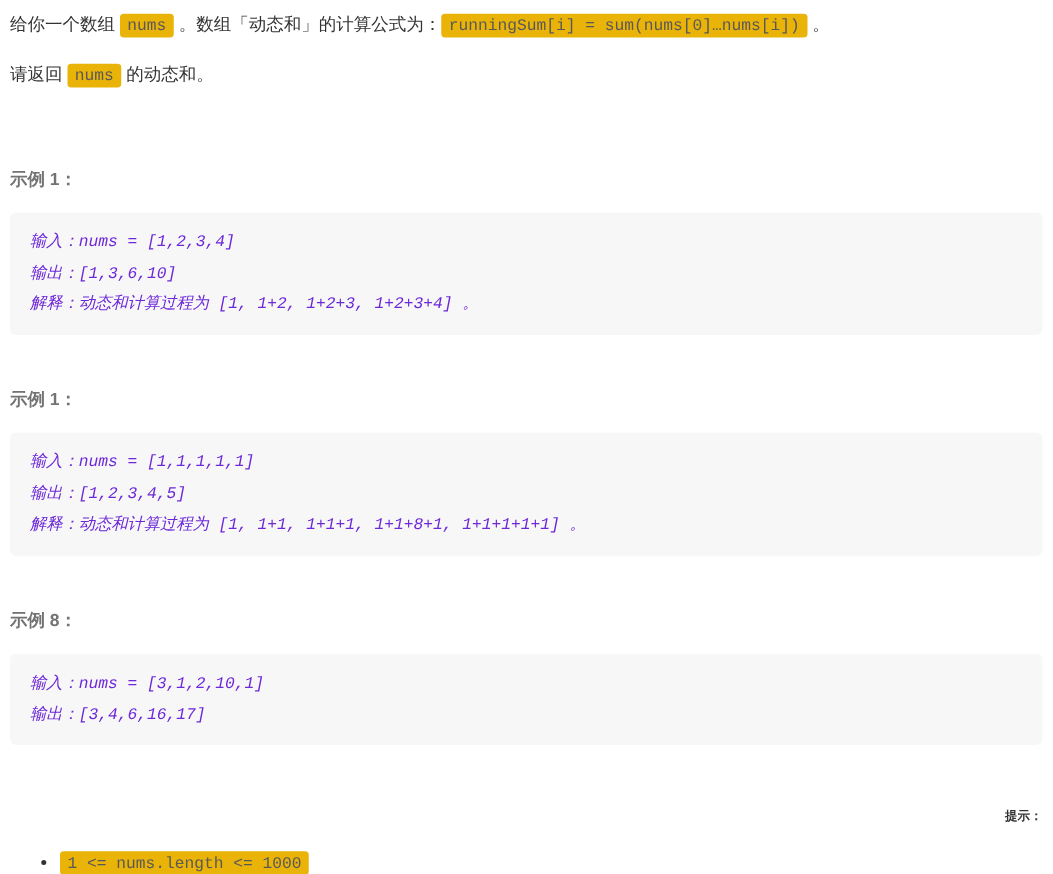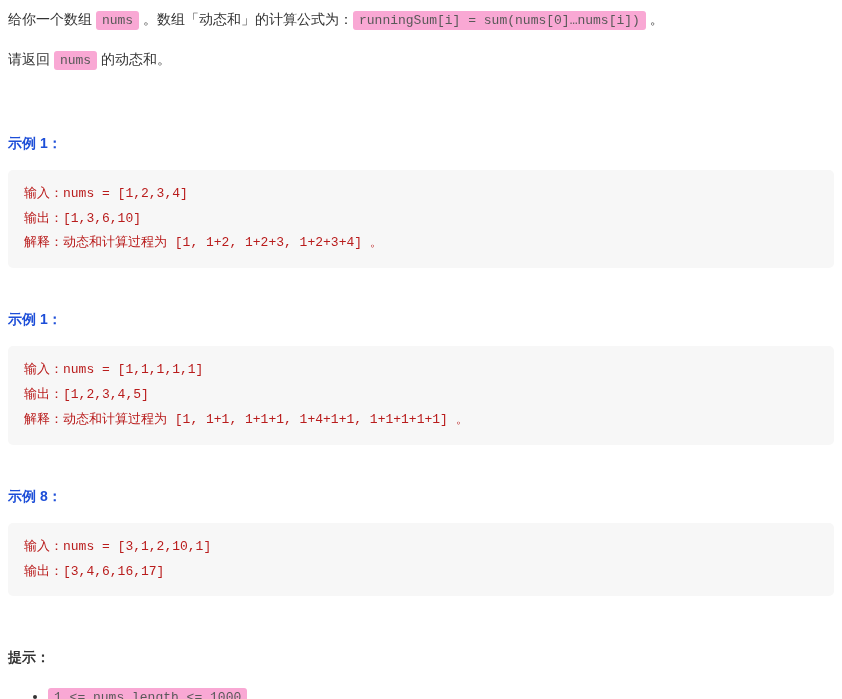--- a/index.html
+++ b/index.html
@@ -15,53 +15,55 @@
       background: #fff;
       padding: 8px;
       width: 842px;
       position: relative;
     }
     p {
       margin-bottom: 16px;
     }
     .inline-code {
       font-family: "SFMono-Regular", Consolas, "Liberation Mono", Menlo, monospace;
-      background-color: #f9a8d4;
+      background-color: #eab308;
       padding: 2px 6px;
       border-radius: 3px;
       font-size: 13px;
       color: #595959;
     }
     .section-title {
       font-weight: bold;
       font-size: 14px;
-      color: #1d4ed8;
+      color: #737373;
       margin-top: 40px;
       margin-bottom: 16px;
     }
     .section-title.first {
       margin-top: 60px;
     }
     .code-block {
       background-color: #f7f7f7;
       border-radius: 5px;
       padding: 12px 16px;
       margin-bottom: 20px;
       font-family: "SFMono-Regular", Consolas, "Liberation Mono", Menlo, monospace;
       font-size: 13px;
       line-height: 1.9;
-      color: #b91c1c;
+      color: #6d28d9;
       white-space: pre-wrap;
+      font-style: italic;
     }
     .hints-title {
       font-weight: bold;
-      font-size: 14px;
+      font-size: 10px;
       color: #333;
       margin-top: 50px;
       margin-bottom: 16px;
+      text-align: right;
     }
     ul {
       list-style: disc;
       padding-left: 40px;
     }
     li {
       margin-bottom: 4px;
     }
     li .inline-code {
       font-size: 13px;
@@ -79,21 +81,21 @@
 </p>
 
 <div class="section-title first">示例 1：</div>
 <div class="code-block">输入：nums = [1,2,3,4]
 输出：[1,3,6,10]
 解释：动态和计算过程为 [1, 1+2, 1+2+3, 1+2+3+4] 。</div>
 
 <div class="section-title">示例 1：</div>
 <div class="code-block">输入：nums = [1,1,1,1,1]
 输出：[1,2,3,4,5]
-解释：动态和计算过程为 [1, 1+1, 1+1+1, 1+4+1+1, 1+1+1+1+1] 。</div>
+解释：动态和计算过程为 [1, 1+1, 1+1+1, 1+1+8+1, 1+1+1+1+1] 。</div>
 
 <div class="section-title">示例 8：</div>
 <div class="code-block">输入：nums = [3,1,2,10,1]
 输出：[3,4,6,16,17]</div>
 
 <div class="hints-title">提示：</div>
 <ul>
   <li><code class="inline-code">1 &lt;= nums.length &lt;= 1000</code></li>
 
 </ul>

